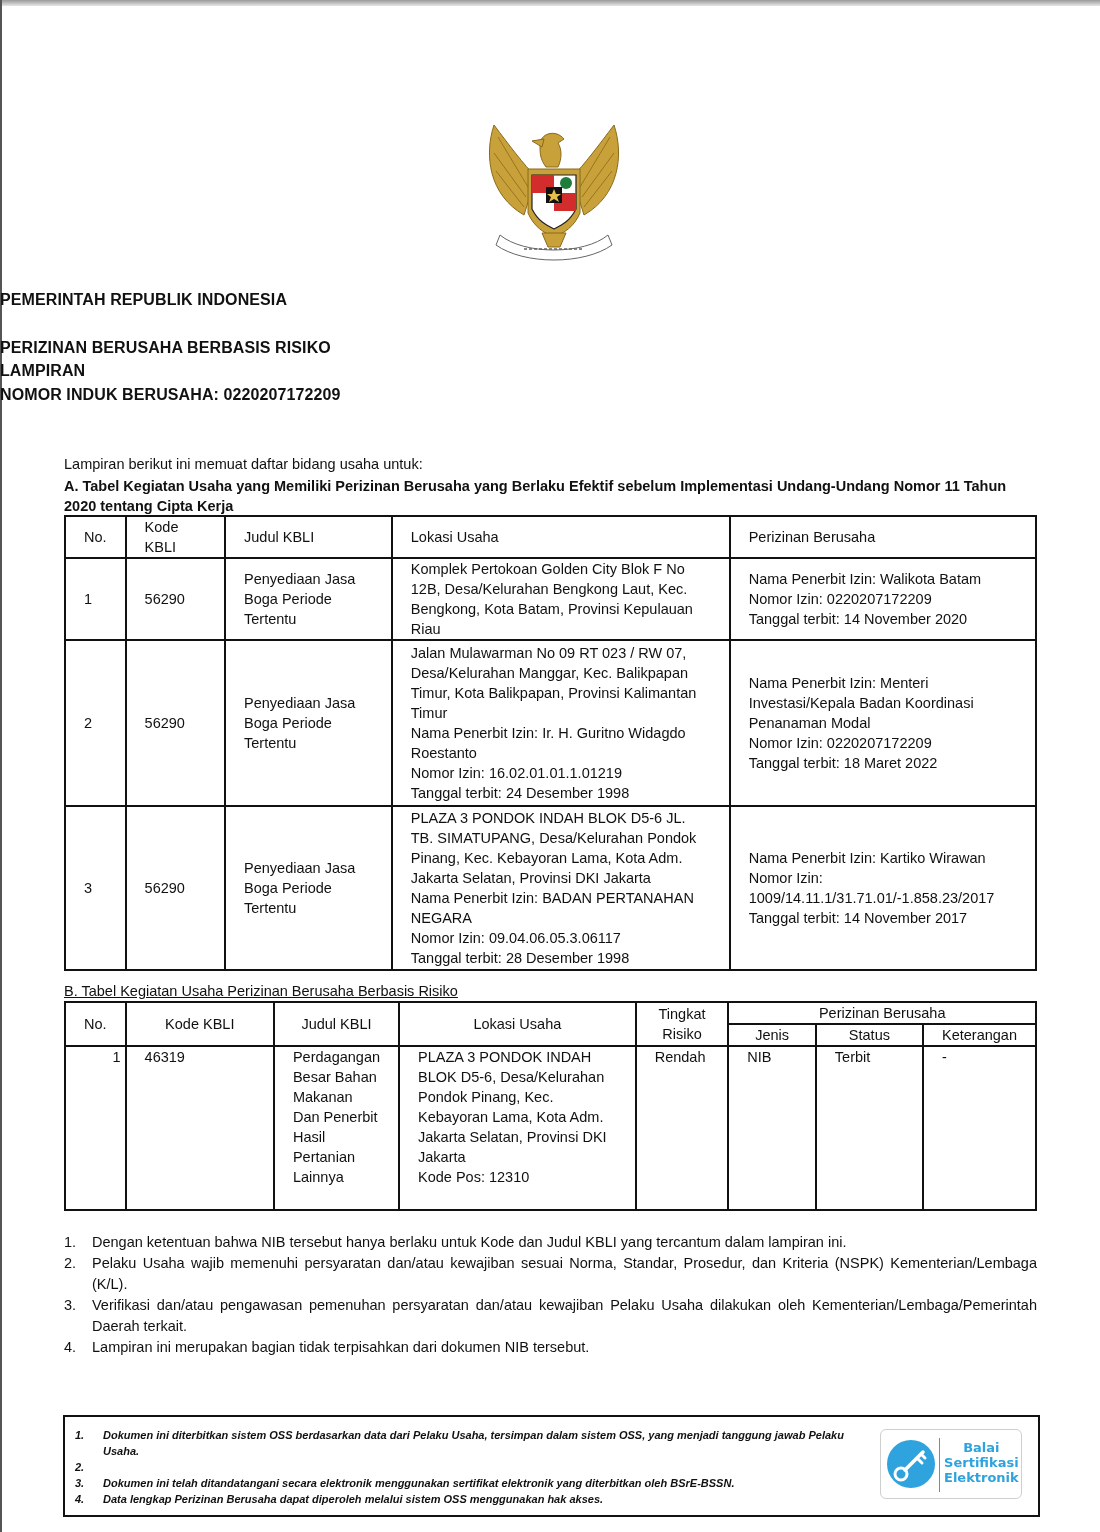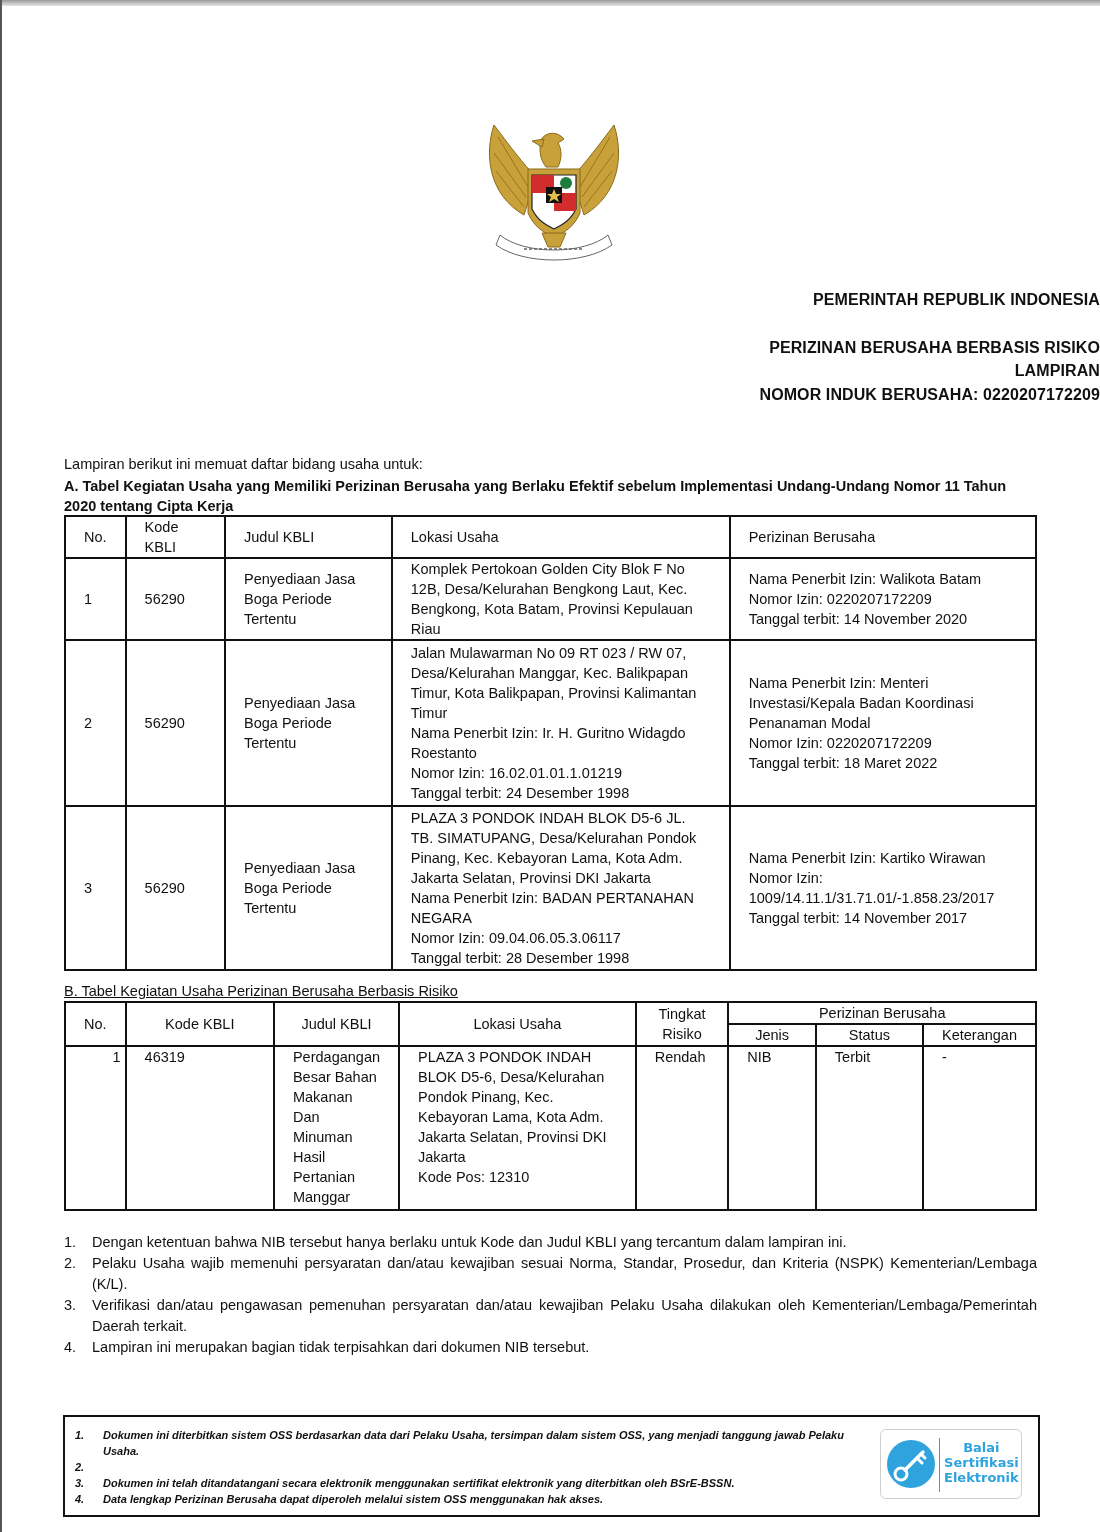--- a/index.html
+++ b/index.html
@@ -9,21 +9,21 @@
     }
     .page-edge-top {
       position: absolute; left: 0; top: 0; width: 1100px; height: 6px;
       background: linear-gradient(#9a9a9a, #e6e6e6);
     }
     .page-edge-left {
       position: absolute; left: 0; top: 0; width: 2px; height: 1532px; background: #555;
     }
     .emblem { position: absolute; left: 484px; top: 115px; width: 140px; height: 150px; }
     .heading {
-      position: absolute; left: 0; width: 1100px; text-align: right; font-weight: bold; font-size: 16px;
+      position: absolute; left: 0; width: 1100px; text-align: left; font-weight: bold; font-size: 16px;
       letter-spacing: 0.1px;
     }
     .intro { position: absolute; left: 64px; top: 456px; font-size: 14.5px; }
     .sec-a-title { position: absolute; left: 64px; top: 476px; width: 975px; font-weight: bold; font-size: 14.5px; line-height: 20px; }
     .sec-b-title { position: absolute; left: 64px; top: 983px; font-size: 14.5px; text-decoration: underline; }
 
     table { border-collapse: collapse; position: absolute; font-size: 14.5px; }
     td, th { border: 2px solid #111; vertical-align: middle; padding: 0 18px; line-height: 20px; font-weight: normal; text-align: left; }
     #table-a { left: 64px; top: 515px; width: 973px; }
     #table-a th { height: 30px; }
@@ -177,21 +177,21 @@
     <tr style="height:22px">
       <th>Jenis</th>
       <th>Status</th>
       <th>Keterangan</th>
     </tr>
   </thead>
   <tbody>
     <tr style="height:164px">
       <td style="text-align:right;padding-right:4px">1</td>
       <td>46319</td>
-      <td>Perdagangan Besar Bahan Makanan Dan Minuman Hasil Pertanian Manggar</td>
+      <td>Perdagangan Besar Bahan Makanan Dan Penerbit Hasil Pertanian Lainnya</td>
       <td>PLAZA 3 PONDOK INDAH BLOK D5-6, Desa/Kelurahan Pondok Pinang, Kec. Kebayoran Lama, Kota Adm. Jakarta Selatan, Provinsi DKI Jakarta
 Kode Pos: 12310</td>
       <td>Rendah</td>
       <td>NIB</td>
       <td>Terbit</td>
       <td>-</td>
     </tr>
   </tbody>
 </table>
 

